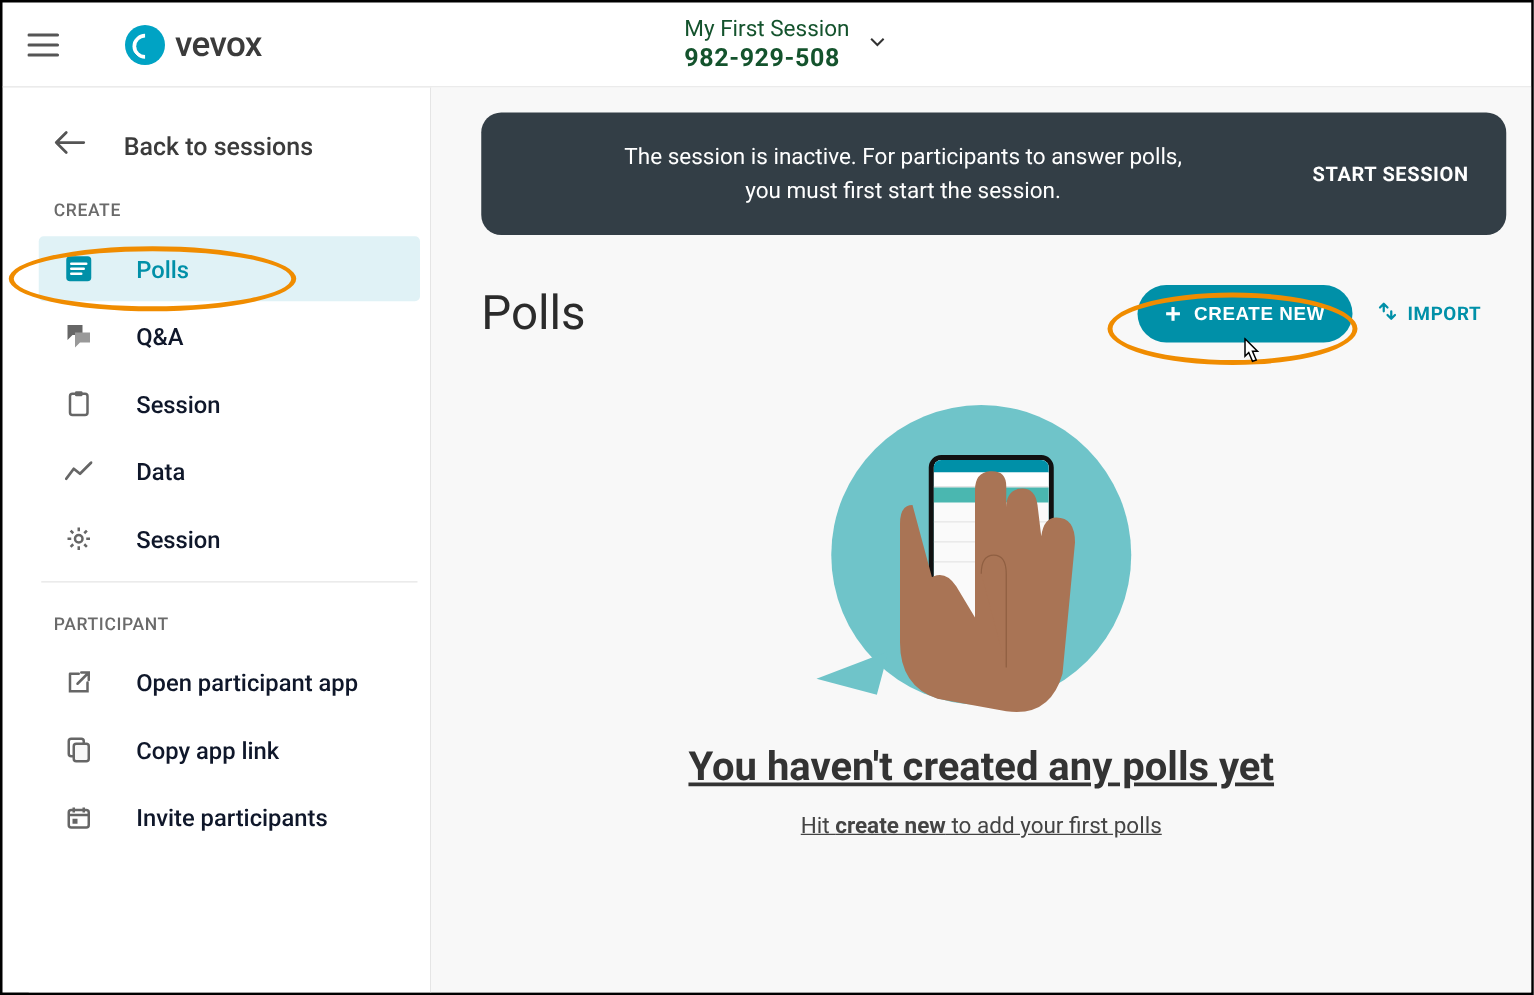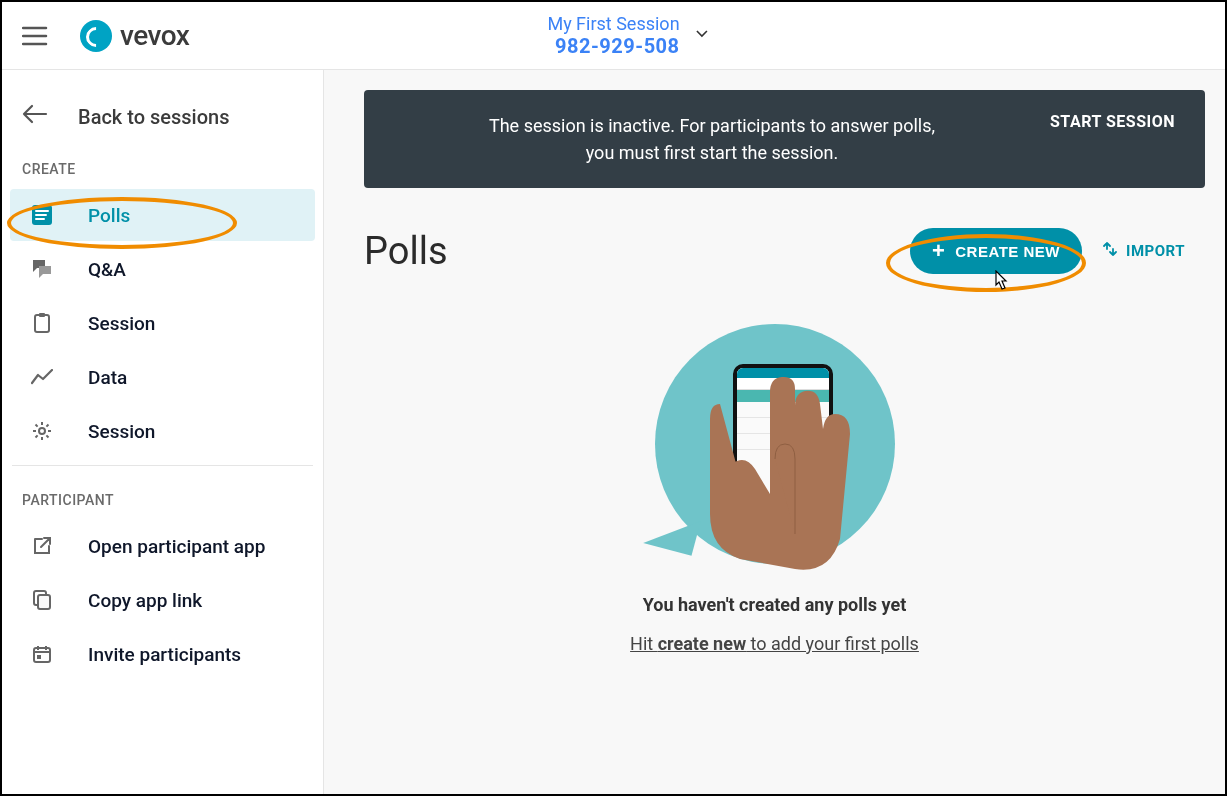--- a/index.html
+++ b/index.html
@@ -17,20 +17,21 @@
       position: relative;
     }
     
     .header {
       height: 68px;
       border-bottom: 1px solid #e5e5e5;
       display: flex;
       align-items: center;
       padding: 0 20px;
       position: relative;
+      gap: 20px;
     }
     .hamburger {
       width: 28px;
       height: 20px;
       margin-right: 30px;
       cursor: pointer;
     }
     .hamburger svg { display:block; }
     .logo {
       display: flex;
@@ -56,22 +57,22 @@
       border-radius: 50%;
       left: 6px; top: 7px;
       border-bottom-color: transparent;
       border-right-color: transparent;
       transform: rotate(-45deg);
     }
     .session-title {
       position: absolute;
       left: 50%;
       transform: translateX(-50%);
-      text-align: right;
-      color: #3b82f6;
+      text-align: left;
+      color: #14532d;
       cursor: pointer;
     }
     .session-title .name {
       font-size: 18px;
       font-weight: 400;
     }
     .session-title .id {
       font-size: 20px;
       font-weight: 700;
       letter-spacing: 0.5px;
@@ -85,20 +86,21 @@
     
     .layout {
       display: flex;
       height: calc(100% - 68px);
     }
     .sidebar {
       width: 322px;
       border-right: 1px solid #e5e5e5;
       background: #fff;
       padding-top: 20px;
+      margin-left: 21px;
     }
     .back-row {
       display: flex;
       align-items: center;
       padding: 14px 20px;
       font-size: 20px;
       font-weight: 500;
       color: #3b3b3b;
       cursor: pointer;
     }
@@ -169,24 +171,24 @@
     .main {
       flex: 1;
       background: #f8f8f8;
       padding: 0;
       position: relative;
     }
     .banner {
       margin: 20px 20px 0 40px;
       background: #333e46;
       color: #fff;
-      border-radius: 4px;
+      border-radius: 16px;
       padding: 22px 30px;
       display: flex;
-      align-items: flex-start;
+      align-items: center;
       justify-content: space-between;
     }
     .banner-text {
       flex: 1;
       text-align: center;
       font-size: 18px;
       line-height: 1.5;
     }
     .banner-action {
       font-weight: 700;
@@ -297,24 +299,25 @@
     .phone .bar1 { height: 10px; background: #0090a8; }
     .phone .bar2 { height: 12px; background: #fff; border-bottom:1px solid #ddd; font-size:5px; color:#333; padding:2px 3px; line-height:1.2; }
     .phone .bar3 { height: 12px; background: #4ab7b0; }
     .phone .row { height: 16px; border-bottom:1px solid #e5e5e5; }
     .hand {
       position: absolute;
       left: 55px;
       top: 60px;
     }
     .empty-heading {
-      font-size: 18px;
+      font-size: 32px;
       font-weight: 700;
       color: #333;
       margin-bottom: 18px;
+      text-decoration: underline;
     }
     .empty-sub {
       font-size: 18px;
       color: #444;
       text-decoration: underline;
     }
     .empty-sub b { font-weight: 700; }
     .cursor {
       position:absolute;
       left: 990px;

